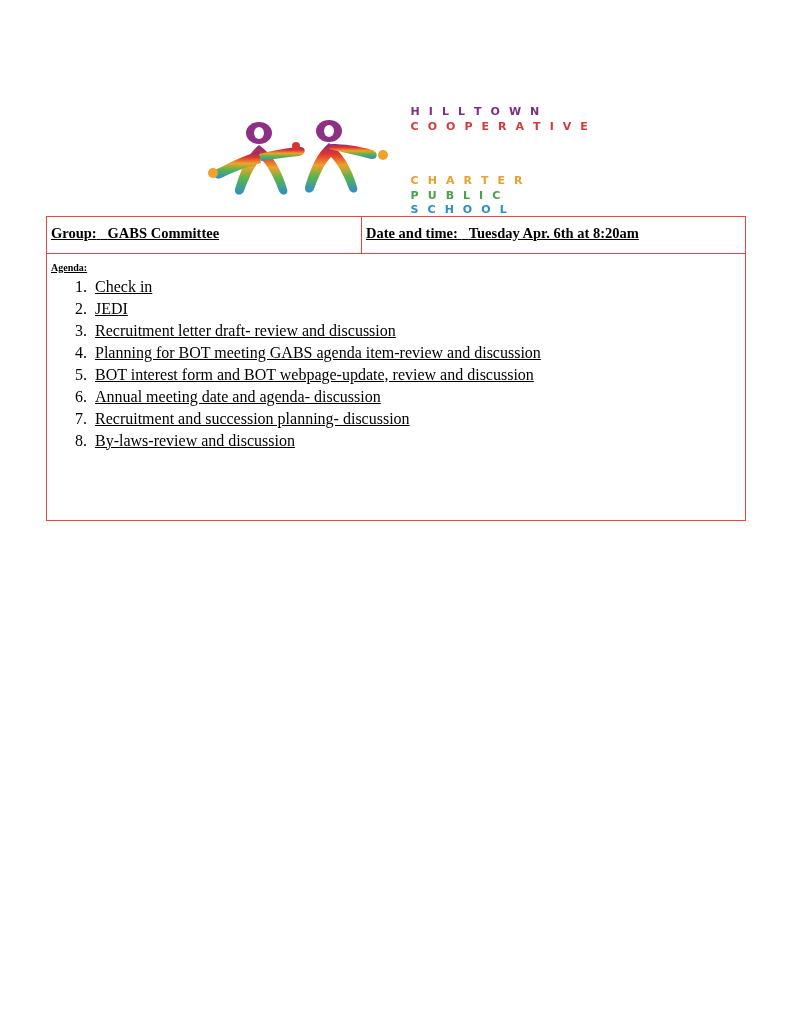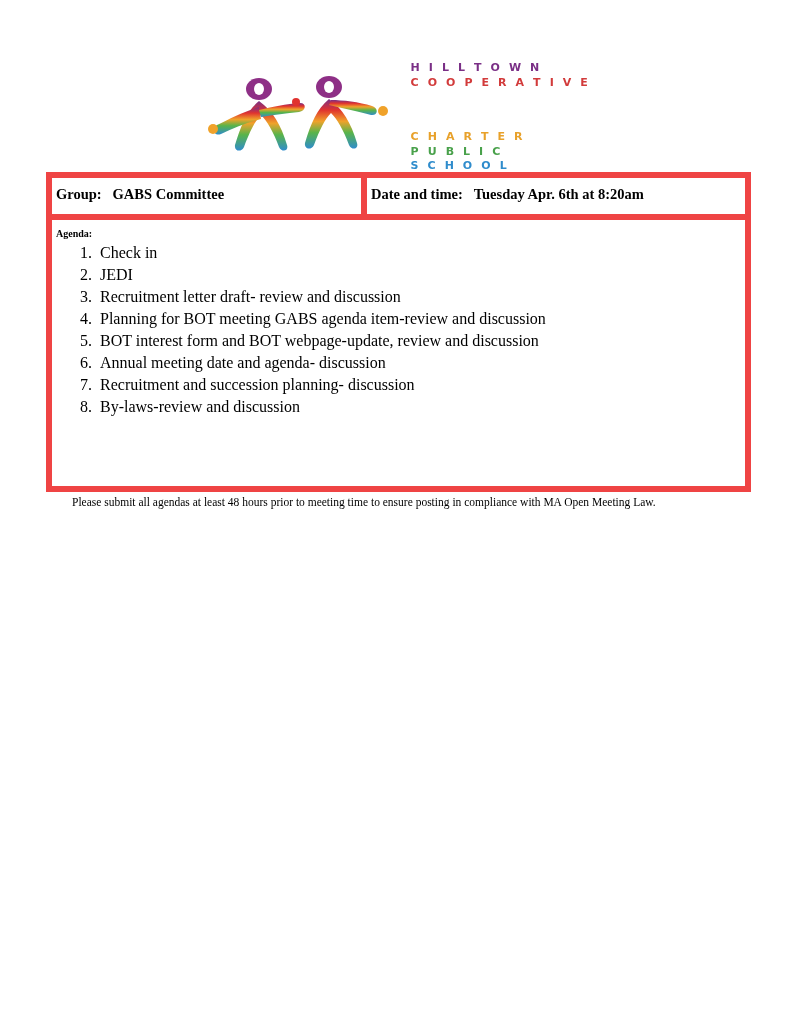--- a/index.html
+++ b/index.html
@@ -19,21 +19,21 @@
     width: 791px;
     height: 1024px;
     position: relative;
     box-sizing: border-box;
     padding: 0 46px;
   }
 
   
   .logo-block {
     margin: 0 auto;
-    padding-top: 62px;
+    padding-top: 106px;
     width: 340px;
     display: flex;
     align-items: center;
     justify-content: center;
     gap: 10px;
   }
   .logo-mark {
     width: 200px;
     height: 100px;
     flex: 0 0 auto;
@@ -66,25 +66,26 @@
   }
 
   
   .notice-table {
     border-collapse: collapse;
     width: 699px;
     margin: 0 auto;
     table-layout: fixed;
   }
   .notice-table td {
-    border: 6px solid #ef4444;
+    border: 1px solid #ef4444;
     vertical-align: top;
     padding: 7px 9px 7px 4px;
     font-size: 14.5px;
     line-height: 1.35;
+    text-decoration: underline;
   }
   .cell-label {
     font-weight: bold;
   }
   .cell-value {
     font-weight: bold;
   }
   .row-group td { height: 22px; }
   .loc-cell { height: 58px; }
   .agenda-cell {
@@ -188,15 +189,14 @@
             <li>BOT interest form and BOT webpage-update, review and discussion</li>
             <li>Annual meeting date and agenda- discussion</li>
             <li>Recruitment and succession planning- discussion</li>
             <li>By-laws-review and discussion</li>
           </ol>
         </td>
       </tr>
     </tbody>
   </table>
 
-  <div class="footnote">Please submit all agendas at least 48 hours prior to meeting time to ensure posting in compliance with MA Open Meeting Law.</div>
 
 </div>
 
 </body></html>

